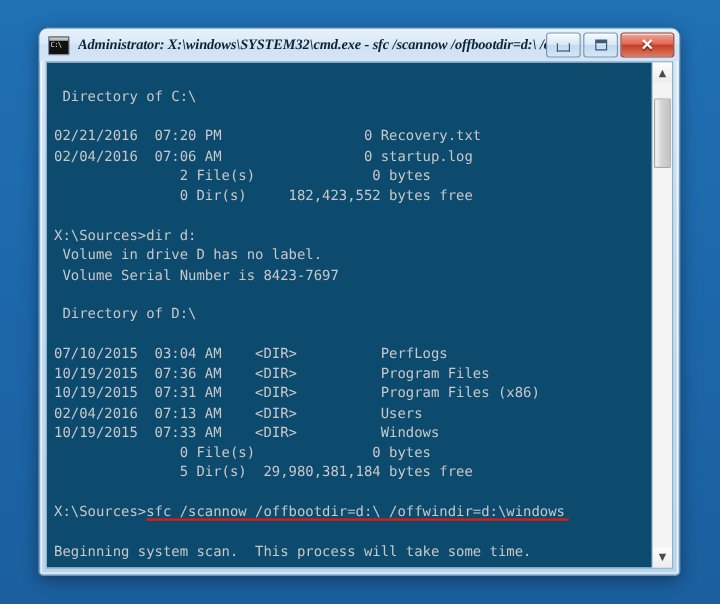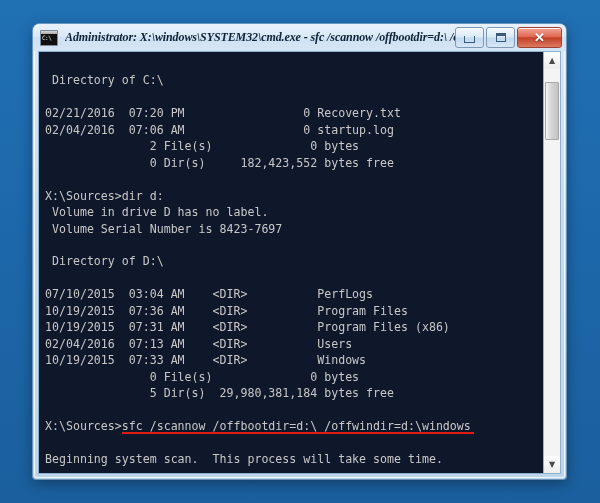--- a/index.html
+++ b/index.html
@@ -161,21 +161,21 @@
     background: #d4e4f4;
     border: 1px solid #8fb0cc;
     box-sizing: border-box;
     display: flex;
     overflow: hidden;
   }
 
   #console {
     position: relative;
     flex: 1 1 auto;
-    background: #0f172a;
+    background: #0c4a6e;
     overflow: hidden;
   }
 
   #console-text {
     position: absolute;
     left: 6px;
     top: 4px;
     right: 0;
     color: #c8c8c8;
     font-family: "DejaVu Sans Mono", monospace;

